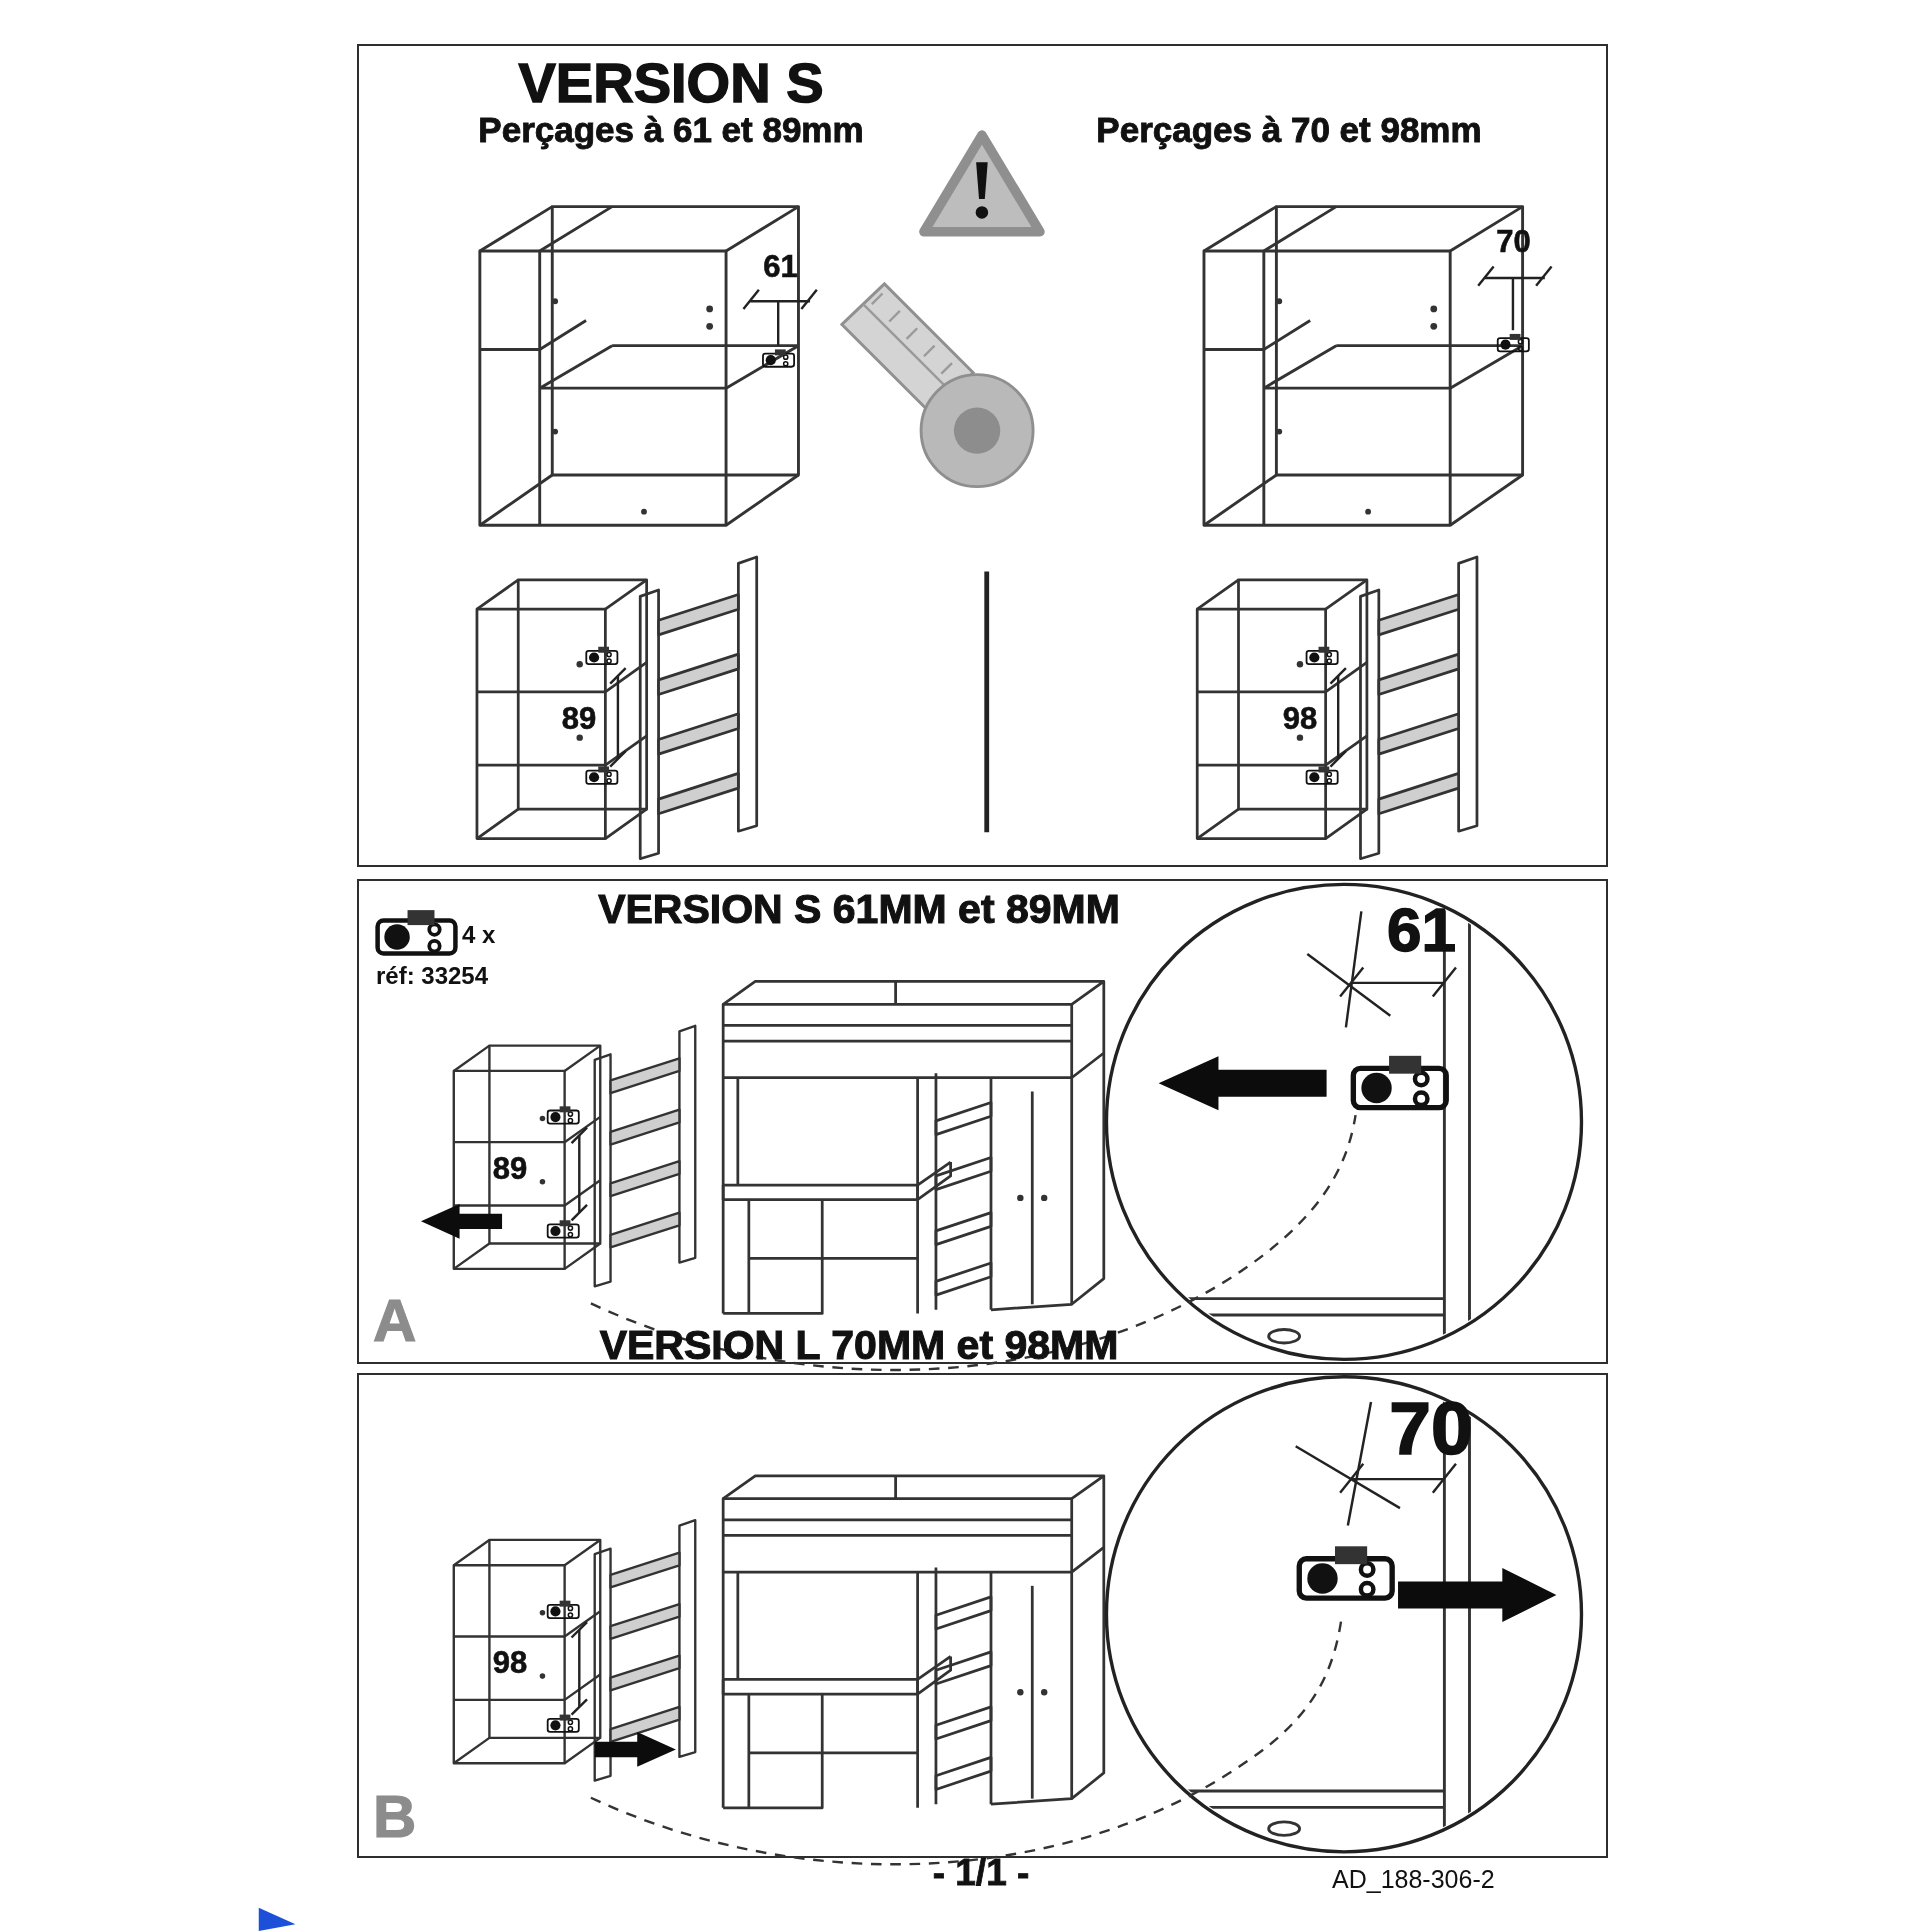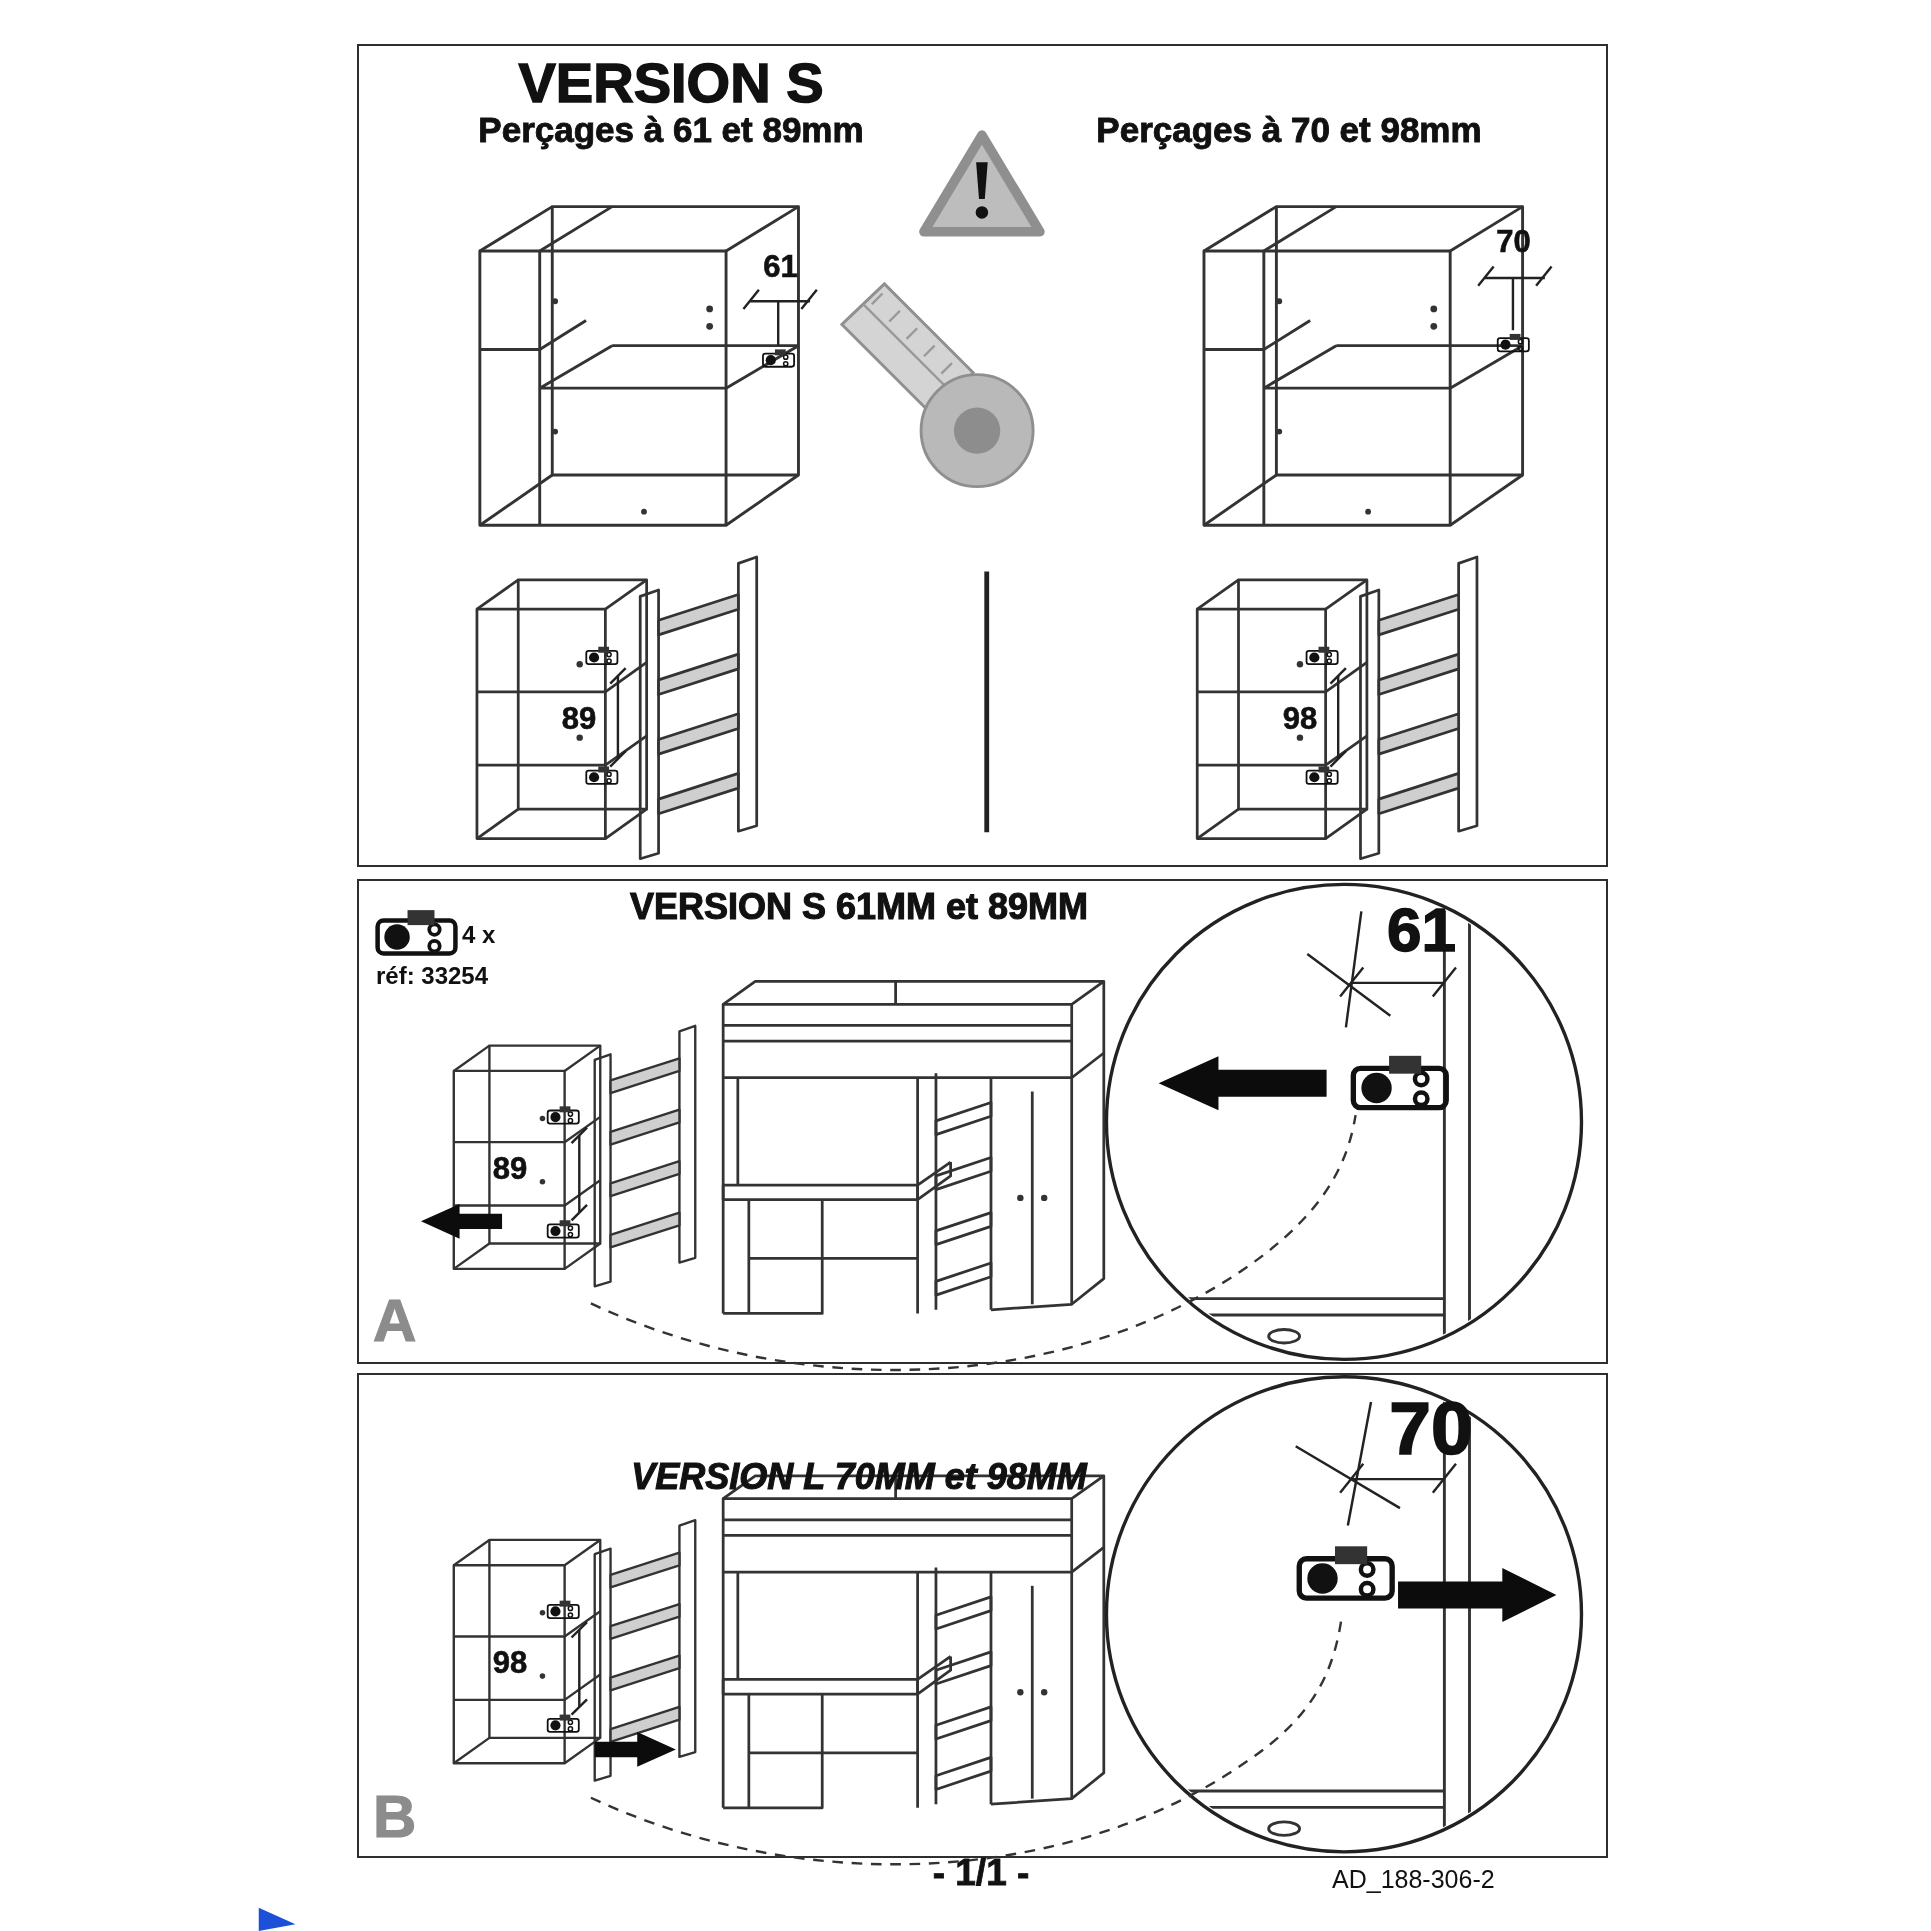--- a/index.html
+++ b/index.html
@@ -11,21 +11,21 @@
   .page { position:absolute; inset:0; overflow:hidden; background:#fff; }
   .art  { position:absolute; left:0; top:0; }
   .frame { position:absolute; border:2.9px solid #2e2e2e; background:transparent; }
   .top-frame { left:357px; top:44px;  width:1251px; height:823px; }
   .a-frame   { left:357px; top:879px; width:1251px; height:485px; }
   .b-frame   { left:357px; top:1373px;width:1251px; height:485px; }
   .txt { position:absolute; white-space:nowrap; }
   .center { text-align:center; }
   .title-xl { font-size:56px; font-weight:bold; -webkit-text-stroke:1.5px #111; letter-spacing:0px; }
   .subtitle { font-size:35px; font-weight:bold; -webkit-text-stroke:0.9px #111; }
-  .title-lg { font-size:36px; font-weight:bold; -webkit-text-stroke:1.1px #111; }
+  .title-lg { font-size:41px; font-weight:bold; -webkit-text-stroke:1.1px #111; }
   .dim-md { font-size:31px; font-weight:bold; -webkit-text-stroke:0.6px #111; }
   .dim-xl { font-size:62px; font-weight:bold; -webkit-text-stroke:1.5px #111; }
   .dim-xxl { font-size:75px; font-weight:bold; -webkit-text-stroke:1.7px #111; }
   .step-label { font-size:60px; font-weight:bold; color:#8c8c8c; -webkit-text-stroke:1.2px #8c8c8c; }
   .small-note { font-size:24px; font-weight:bold; }
   .footer-page { font-size:37px; font-weight:bold; -webkit-text-stroke:0.8px #111; }
   .footer-ref { font-size:25px; }
 </style>
 </head>
 <body>
@@ -234,21 +234,21 @@
   <div class="txt dim-md center" style="left:548px; top:701px; width:62px;">89</div>
   <div class="txt dim-md center" style="left:1269px; top:701px; width:62px;">98</div>
 
   <div class="txt title-lg center" style="left:502px; top:886px; width:714px;">VERSION S 61MM et 89MM</div>
   <div class="txt small-note" style="left:462px; top:921px;">4 x</div>
   <div class="txt small-note center" style="left:355px; top:962px; width:154px;">réf: 33254</div>
   <div class="txt dim-md center" style="left:481px; top:1151px; width:58px;">89</div>
   <div class="txt dim-xl center" style="left:1354px; top:894px; width:135px;">61</div>
   <div class="txt step-label" style="left:373px; top:1286px;">A</div>
 
-  <div class="txt title-lg center" style="left:502px; top:1456px; width:714px;font-style:italic;">VERSION L 70MM et 98MM</div>
+  <div class="txt title-lg center" style="left:502px; top:1322px; width:714px;">VERSION L 70MM et 98MM</div>
   <div class="txt dim-md center" style="left:481px; top:1645px; width:58px;">98</div>
   <div class="txt dim-xxl center" style="left:1354px; top:1385px; width:154px;">70</div>
   <div class="txt step-label" style="left:373px; top:1782px;">B</div>
 
   <div class="txt footer-page center" style="left:817px; top:1852px; width:328px;">- 1/1 -</div>
   <div class="txt footer-ref" style="left:1332px; top:1865px; width:275px; text-align:left;">AD_188-306-2</div>
 
 </div>
 
 

